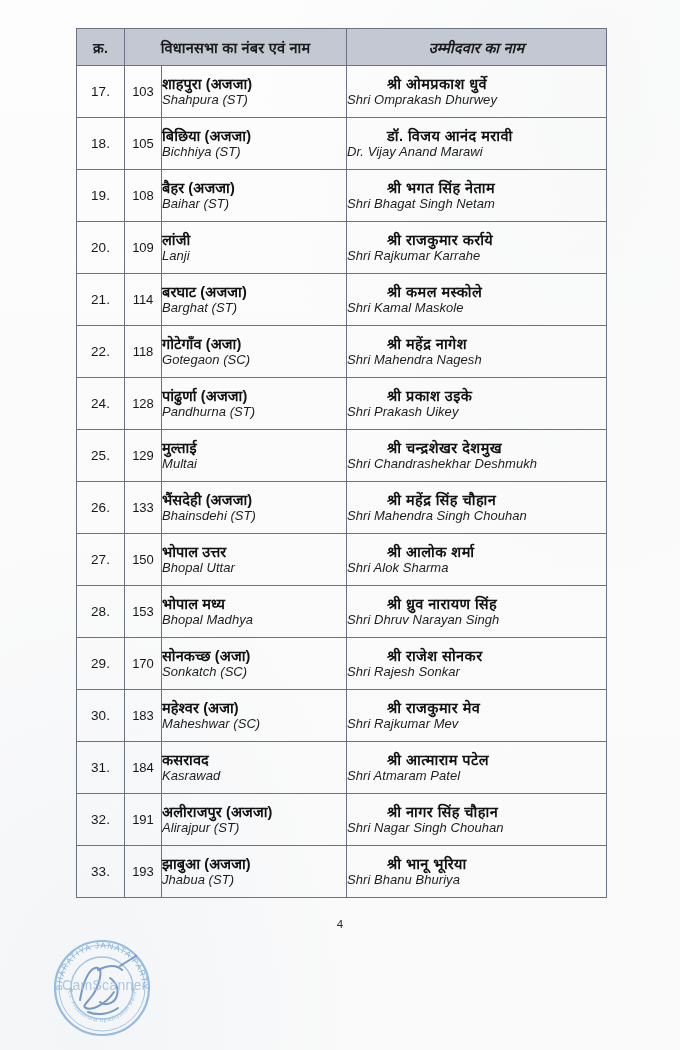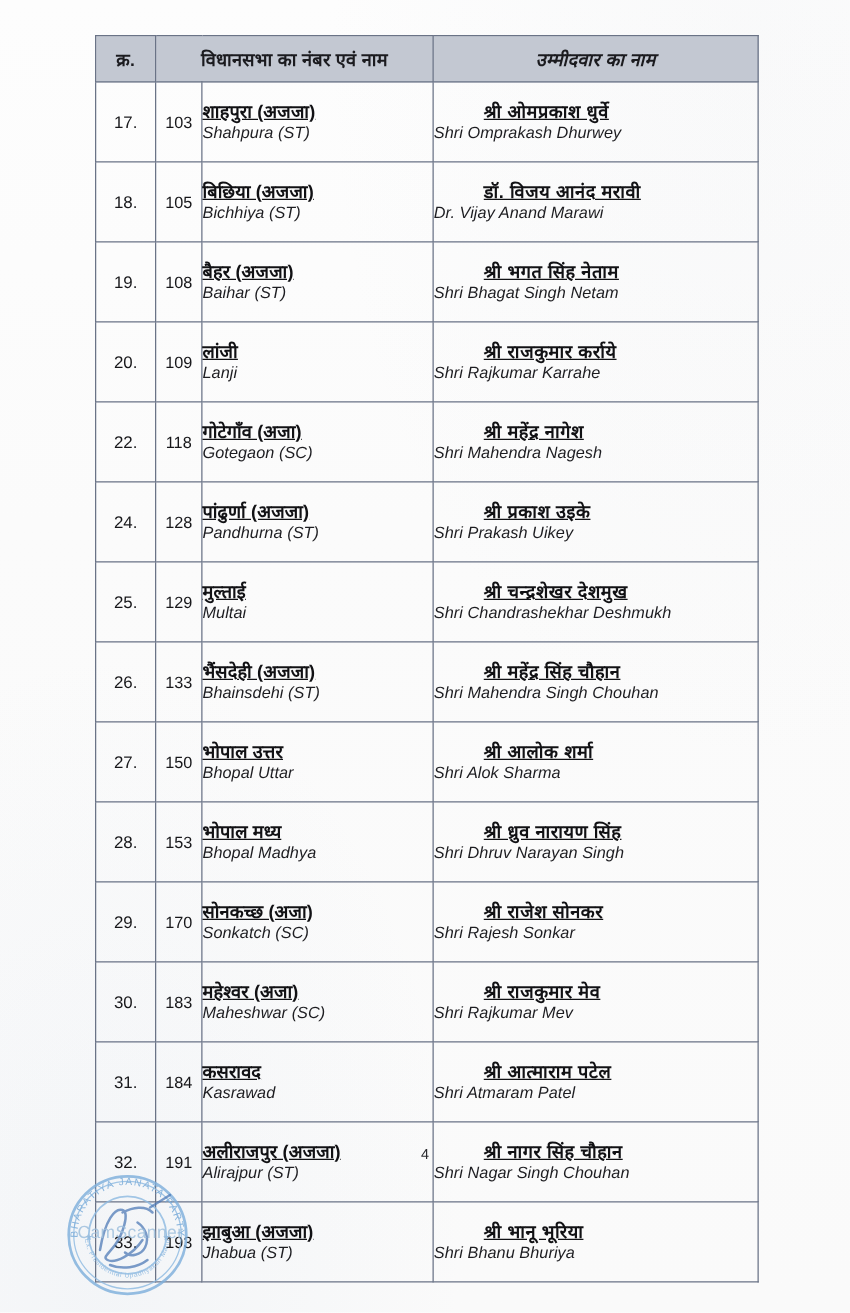--- a/index.html
+++ b/index.html
@@ -69,21 +69,21 @@
     color: #1b1b1f;
     letter-spacing: 0.2px;
     border-color: #555e70;
     padding: 0 4px;
   }
   thead th.th-sno { font-size: 14px; }
   thead th.th-const { font-size: 14.5px; }
   thead th.th-cand { font-size: 14.5px; font-style: italic; }
 
   
-  tbody tr { height: 64px; }
+  tbody tr { height: 52px; }
   td.sno {
     text-align: center;
     font-size: 13.5px;
     color: #17171a;
   }
   td.acnum {
     text-align: center;
     font-size: 13px;
     color: #17171a;
     border-radius: 14px;
@@ -92,21 +92,20 @@
     padding: 4px 0 4px 8px;
     line-height: 1.12;
   }
   .hi {
     display: block;
     font-size: 14.5px;
     font-weight: 600;
     color: #111114;
     letter-spacing: 0.1px;
     margin-bottom: 1px;
-    text-decoration: underline;
   }
   .en {
     display: block;
     font-size: 13px;
     font-weight: 400;
     color: #1d1d21;
     letter-spacing: 0.05px;
     font-style: italic;
   }
   td.candidate .hi { letter-spacing: 0.45px; margin-left: 40px; }
@@ -215,20 +214,32 @@
           <tr>
             <td class="sno">20.</td>
             <td class="acnum">109</td>
             <td class="constituency">
               <span class="hi">लांजी</span>
               <span class="en">Lanji</span>
             </td>
             <td class="candidate">
               <span class="hi">श्री राजकुमार कर्राये</span>
               <span class="en">Shri Rajkumar Karrahe</span>
+            </td>
+          </tr>
+          <tr>
+            <td class="sno">21.</td>
+            <td class="acnum">114</td>
+            <td class="constituency">
+              <span class="hi">बरघाट (अजजा)</span>
+              <span class="en">Barghat (ST)</span>
+            </td>
+            <td class="candidate">
+              <span class="hi">श्री कमल मस्कोले</span>
+              <span class="en">Shri Kamal Maskole</span>
             </td>
           </tr>
           <tr>
             <td class="sno">22.</td>
             <td class="acnum">118</td>
             <td class="constituency">
               <span class="hi">गोटेगाँव (अजा)</span>
               <span class="en">Gotegaon (SC)</span>
             </td>
             <td class="candidate">

